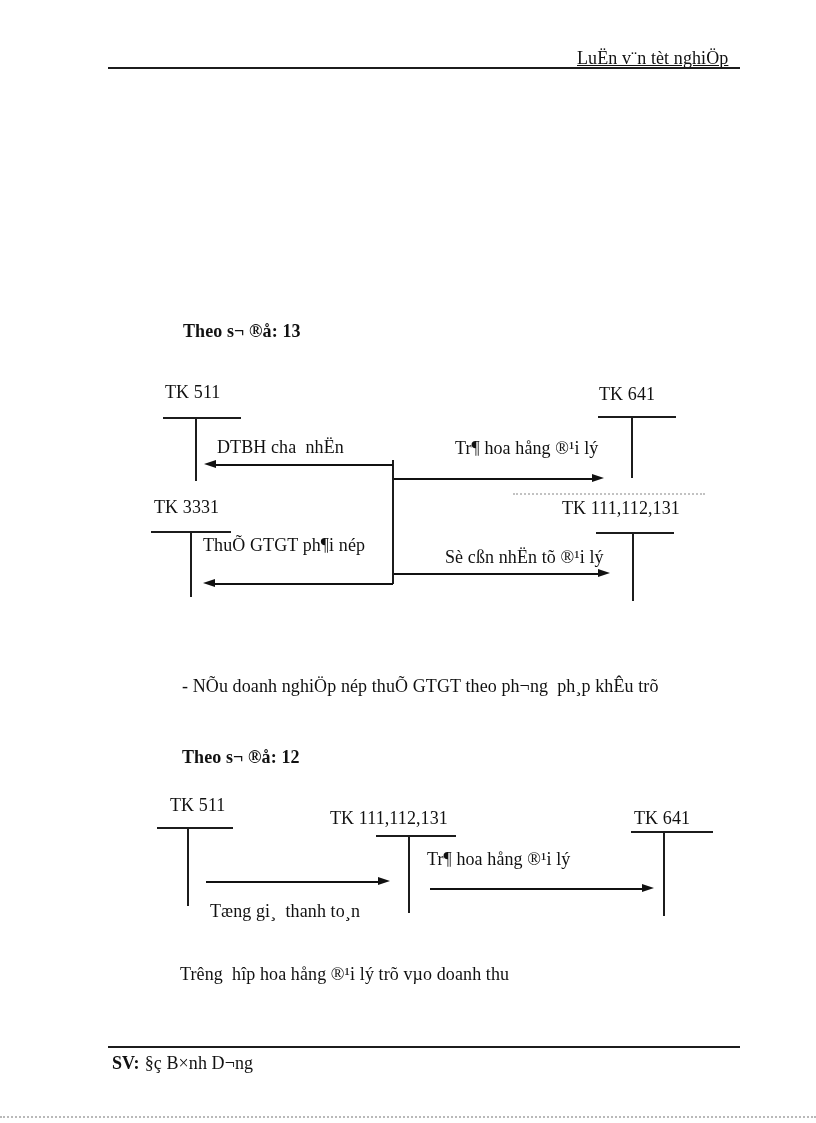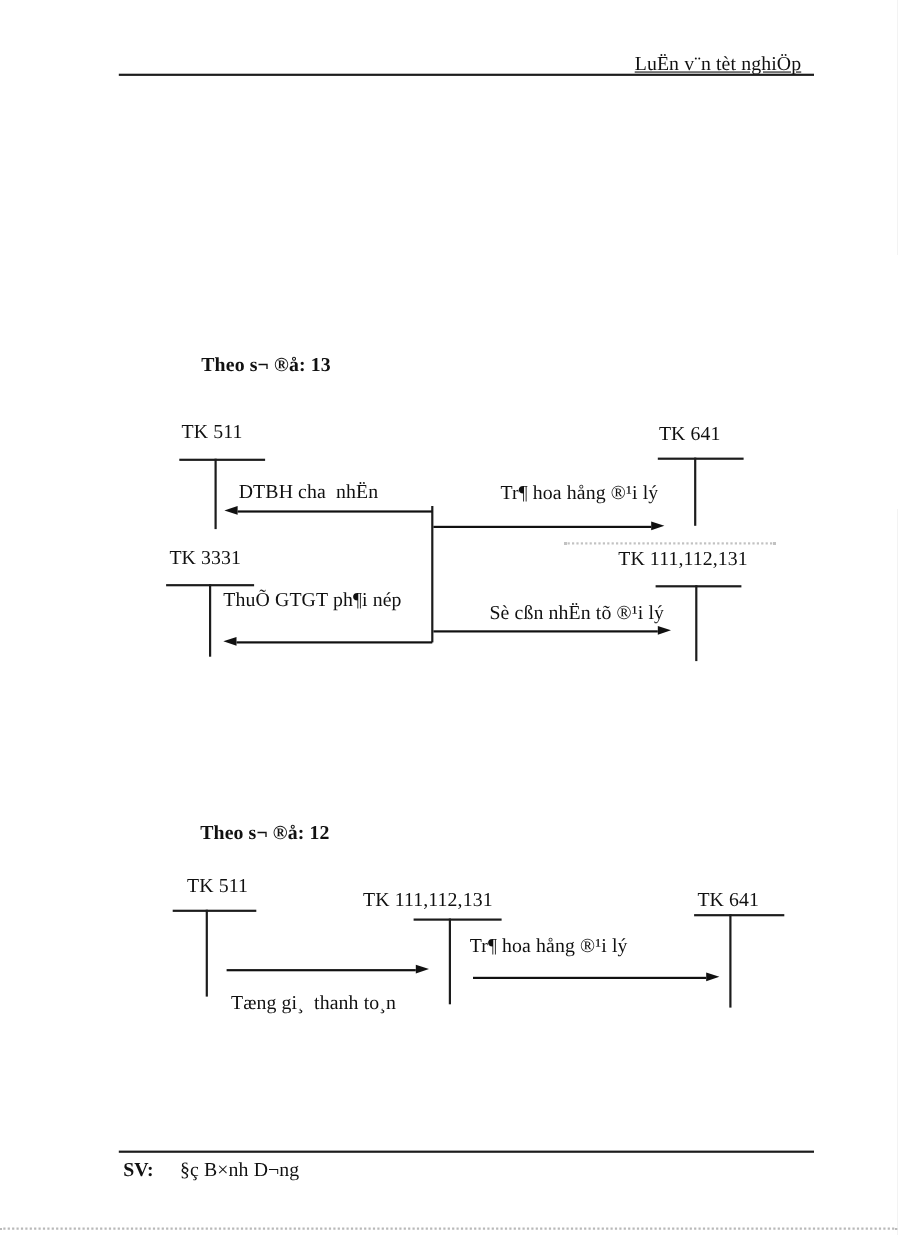--- a/index.html
+++ b/index.html
@@ -61,20 +61,21 @@
 
   <span class="txt" style="left:203px;top:535px;">ThuÕ GTGT ph¶i nép</span>
   <span class="txt" style="left:445px;top:547px;">Sè cßn nhËn tõ ®¹i lý</span>
 
   <div class="shaft" style="left:394px;top:573px;width:204px;"></div>
   <div class="ah ah-r" style="left:598px;top:569px;"></div>
 
   <div class="shaft" style="left:215px;top:583px;width:178px;"></div>
   <div class="ah ah-l" style="left:203px;top:579px;"></div>
 
+  <span class="txt" style="left:182px;top:676px;">- NÕu doanh nghiÖp nép thuÕ GTGT theo ph¬ng  ph¸p khÊu trõ</span>
   <span class="txt bold" style="left:182px;top:747px;">Theo s¬ ®å: 12</span>
 
   <span class="txt" style="left:170px;top:795px;">TK 511</span>
   <span class="txt" style="left:330px;top:808px;">TK 111,112,131</span>
   <span class="txt" style="left:634px;top:808px;">TK 641</span>
 
   <div class="hl" style="left:157px;top:827px;width:76px;"></div>
   <div class="vl" style="left:187px;top:827px;height:79px;"></div>
 
   <div class="hl" style="left:376px;top:835px;width:80px;"></div>
@@ -85,19 +86,20 @@
 
   <span class="txt" style="left:210px;top:853px;margin-top:48px;">Tæng gi¸  thanh to¸n</span>
   <span class="txt" style="left:427px;top:849px;">Tr¶ hoa hång ®¹i lý</span>
 
   <div class="shaft" style="left:206px;top:881px;width:172px;"></div>
   <div class="ah ah-r" style="left:378px;top:877px;"></div>
 
   <div class="shaft" style="left:430px;top:888px;width:212px;"></div>
   <div class="ah ah-r" style="left:642px;top:884px;"></div>
 
+  <span class="txt" style="left:180px;top:964px;">Trêng  hîp hoa hång ®¹i lý trõ vµo doanh thu</span>
 
   <div class="hl" style="left:108px;top:1046px;width:632px;"></div>
-  <span class="txt" style="left:112px;top:1053px;"><b>SV:</b><span style="margin-left:24px;">§ç B×nh D¬ng</span></span>
+  <span class="txt" style="left:112px;top:1053px;"><b>SV:</b><span style="margin-left:5px;">§ç B×nh D¬ng</span></span>
 
   <div class="dots" style="left:0;top:1116px;width:816px;border-top-color:#b9b9b9;"></div>
 
 </div>
 
 </body></html>

